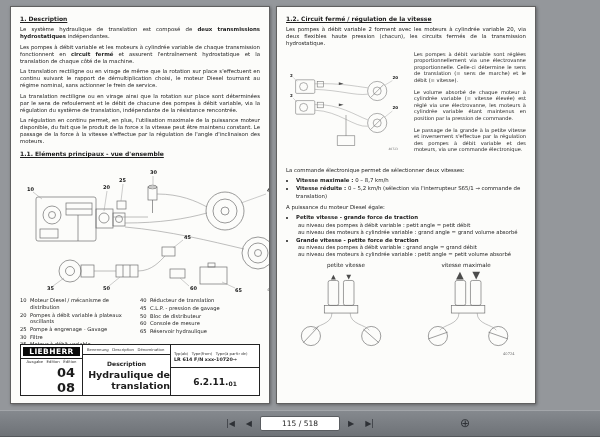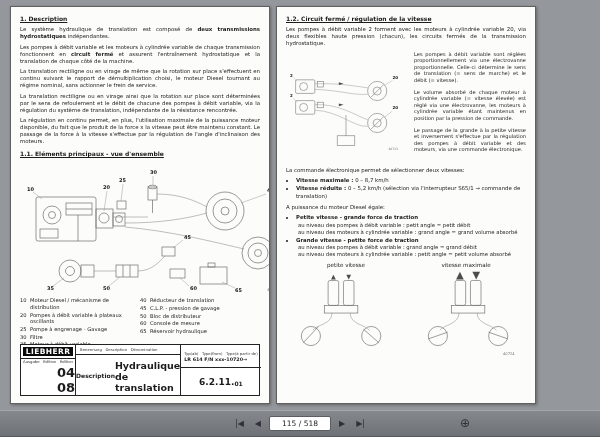--- a/index.html
+++ b/index.html
@@ -41,21 +41,21 @@
   .footer{position:absolute;left:9px;right:9px;bottom:7px;border:1.2px solid #222;display:flex;background:#fff;height:52px;box-sizing:border-box;}
   .fcol{display:flex;flex-direction:column;box-sizing:border-box;}
   .fcol1{width:62px;border-right:1px solid #222;}
   .fcol2{flex:1;border-right:1px solid #222;}
   .fcol3{width:88px;justify-content:flex-end;}
   .logo{height:21px;margin:2px;background:#0a0a0a;color:#fff;font-weight:bold;font-size:7.5px;letter-spacing:.4px;display:flex;align-items:center;justify-content:center;}
   .edcell{border-top:1px solid #222;flex:1;display:flex;flex-direction:column;align-items:center;justify-content:center;}
   .tiny{font-size:3.8px;color:#333;white-space:pre;}
   .edition{font-size:13px;font-weight:bold;margin-top:1px;margin-left:36px;}
   .bene{height:9px;border-bottom:1px solid #222;display:flex;align-items:center;padding:0 4px;}
-  .titles{flex:1;display:flex;flex-direction:row;align-items:center;justify-content:center;}
+  .titles{flex:1;display:flex;flex-direction:column;align-items:center;justify-content:center;text-align:right;}
   .doctype{font-size:6px;font-weight:bold;}
   .doctitle{font-size:9.5px;font-weight:bold;margin-top:2px;}
   .typ{height:20px;border-bottom:1px solid #222;padding:1px 3px;display:flex;flex-direction:column;justify-content:center;}
   .model{font-size:4.8px;font-weight:bold;margin-top:1px;}
   .seccell{flex:1;display:flex;align-items:center;justify-content:center;}
   .secmain{font-size:9px;font-weight:bold;}
   .secsub{font-size:6px;font-weight:bold;position:relative;top:2px;}
 
   
   .diagrow{display:flex;gap:8px;margin:3px 0 4px 0;}
@@ -73,21 +73,21 @@
   .toolbar{
     margin-top:6px;height:27px;width:600px;position:relative;
     background:linear-gradient(#85898e,#6e7277);
     border-top:1px solid #a3a6aa;border-bottom:1px solid #55585c;
     box-sizing:border-box;
     display:flex;align-items:center;justify-content:center;gap:5px;
   }
   .navbtn{font-size:8px;color:#2e3136;padding:1px 3px;cursor:default;line-height:1;}
   .pagebox{
     background:#ffffff;border:1px solid #5a5d61;border-radius:2px;
-    font-size:7.5px;color:#222;padding:2px 12px;min-width:36px;text-align:center;
+    font-size:7.5px;color:#222;padding:2px 21px;min-width:36px;text-align:center;
   }
   .zoombtn{position:absolute;right:130px;top:6px;font-size:12px;color:#2e3136;line-height:1;}
 </style>
 </head>
 <body>
 
 <div class="stage">
 
   <div class="page">
     <div class="h">1. Description</div>

